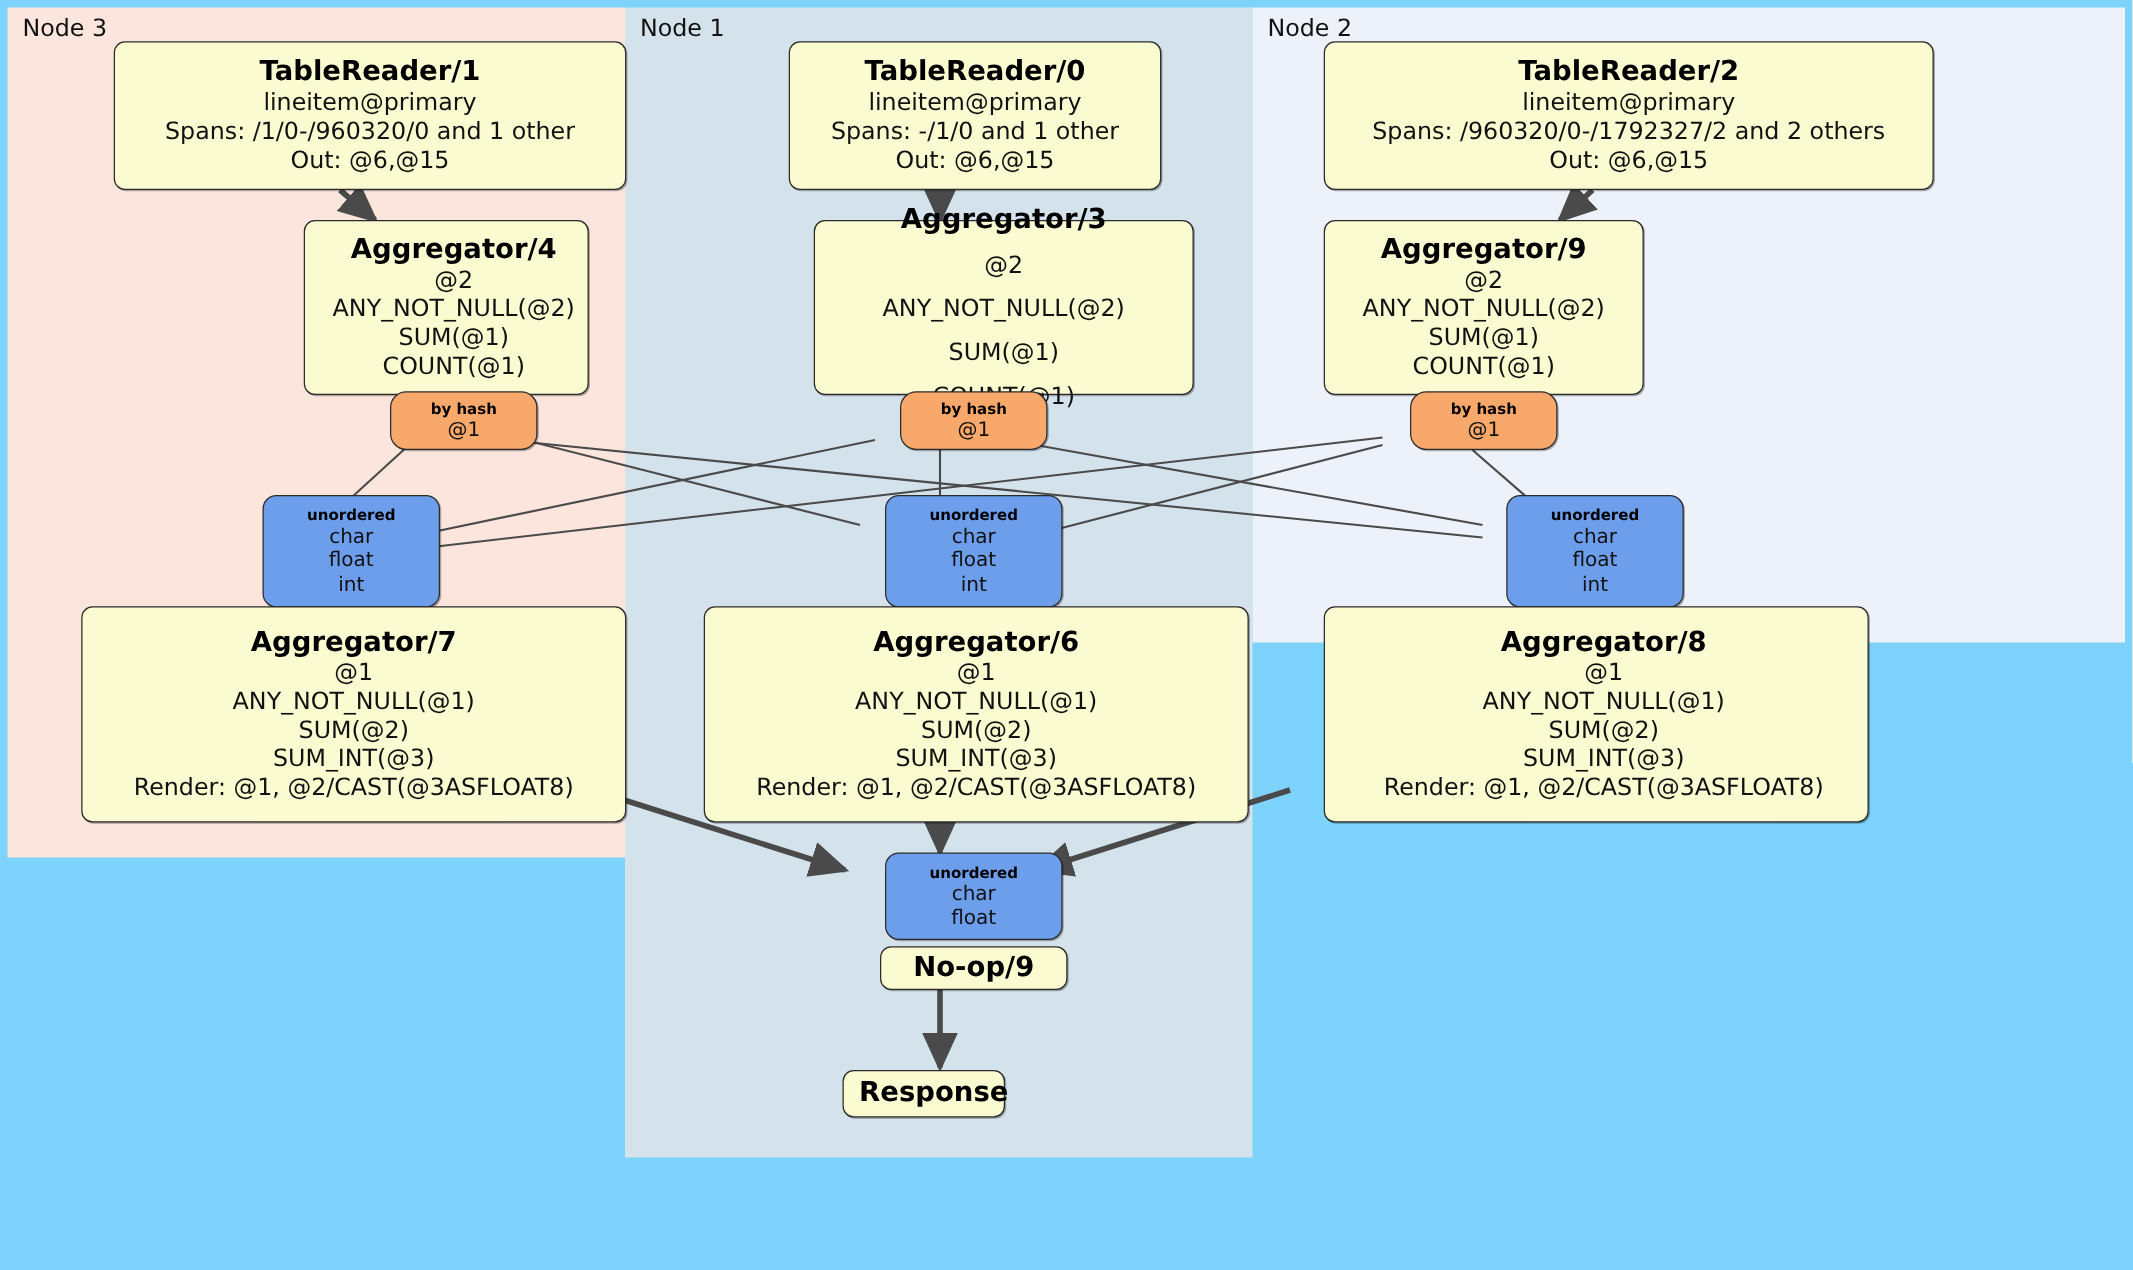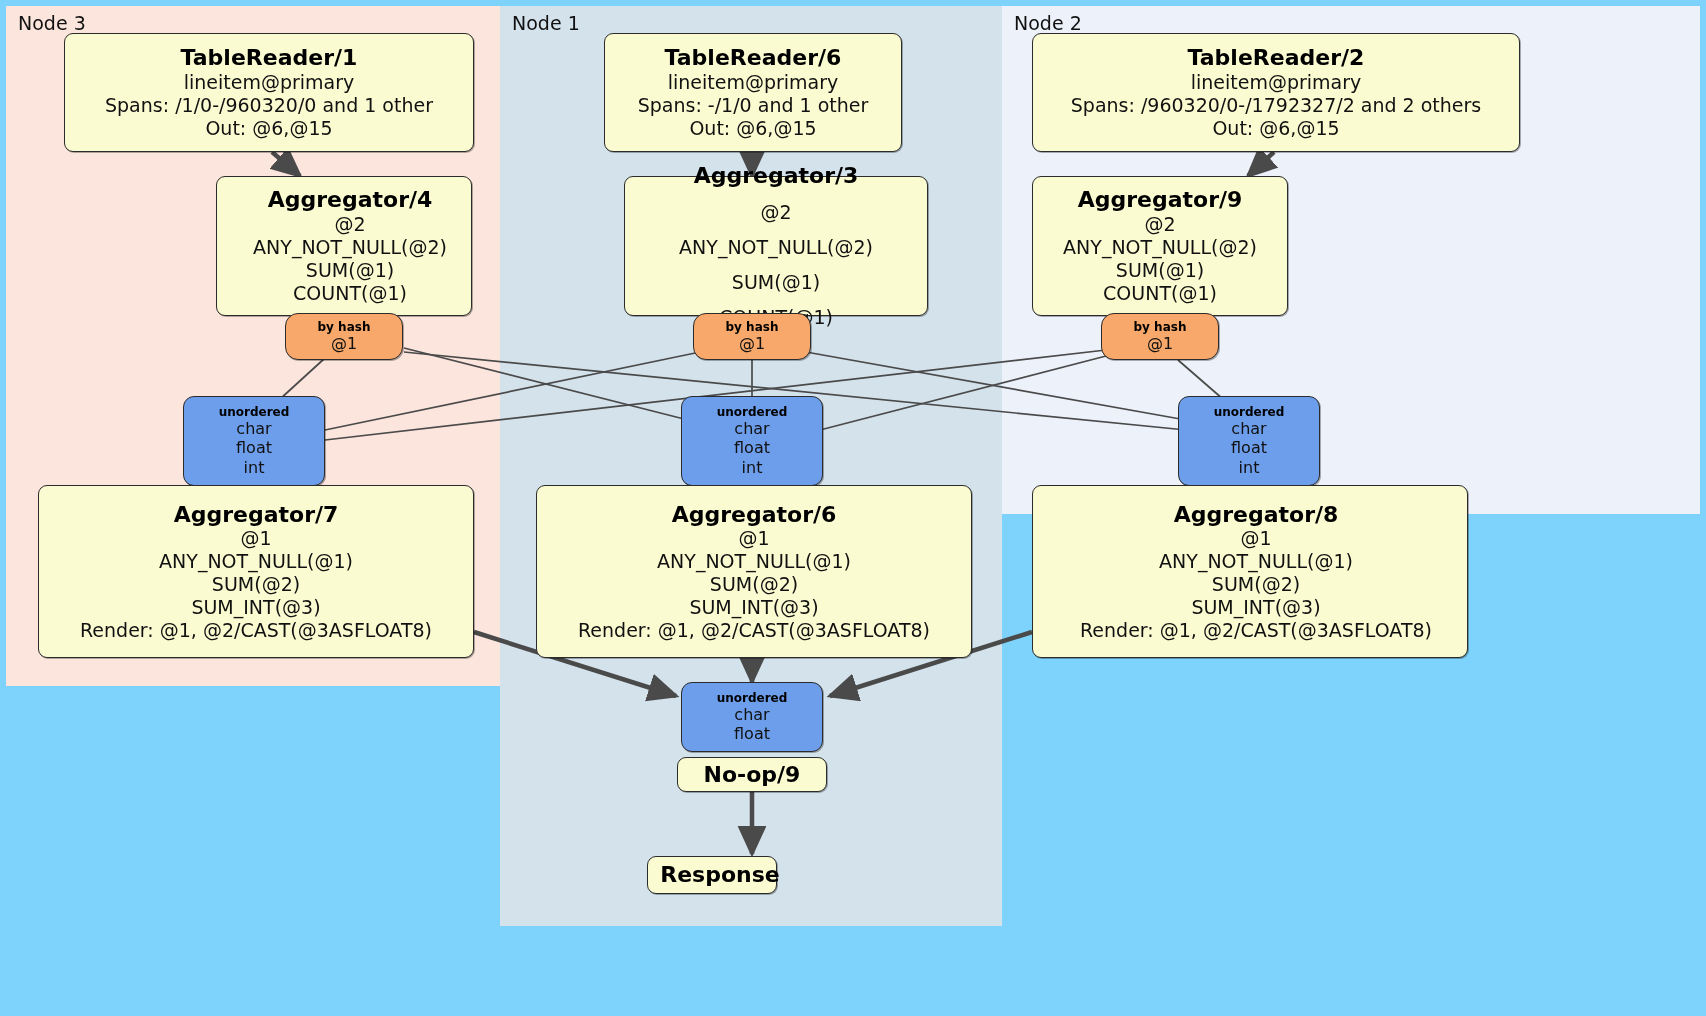--- a/index.html
+++ b/index.html
@@ -8,21 +8,21 @@
 
   
   .panel{position:absolute;box-sizing:border-box;}
   .panel-label{position:absolute;font-size:19px;color:#111;left:12px;top:6px;white-space:nowrap;}
 
   
   #edges{position:absolute;left:0;top:0;width:1706px;height:1016px;pointer-events:none;}
 
   
   .box{position:absolute;box-sizing:border-box;display:flex;flex-direction:column;
-       align-items:center;justify-content:center;text-align:center;}
+       align-items:center;justify-content:center;text-align:center;margin-left:27px;}
   .proc{background:#fbfbd1;border:1.6px solid #2b2b2b;border-radius:9px;
         box-shadow:1px 1px 0 rgba(0,0,0,.30);}
   .router{background:#f7a86a;border:1.6px solid #2b2b2b;border-radius:13px;
         box-shadow:1px 1px 0 rgba(0,0,0,.30);}
   .receiver{background:#6d9eeb;border:1.6px solid #2b2b2b;border-radius:11px;
         box-shadow:1px 1px 0 rgba(0,0,0,.30);}
   .title{font-weight:bold;font-size:22px;color:#000;line-height:1.18;}
   .title.sm{font-size:12px;}
   .line{font-size:19px;color:#111;line-height:1.20;white-space:nowrap;}
   .line.sm{font-size:16px;}
@@ -76,34 +76,34 @@
   </svg>
 
   <div class="box proc" style="left:64px;top:33px;width:410px;height:119px;">
     <div class="title">TableReader/1</div>
     <div class="line">lineitem@primary</div>
     <div class="line">Spans: /1/0-/960320/0 and 1 other</div>
     <div class="line">Out: @6,@15</div>
   </div>
 
   <div class="box proc" style="left:604px;top:33px;width:298px;height:119px;">
-    <div class="title">TableReader/6</div>
+    <div class="title">TableReader/0</div>
     <div class="line">lineitem@primary</div>
     <div class="line">Spans: -/1/0 and 1 other</div>
     <div class="line">Out: @6,@15</div>
   </div>
 
   <div class="box proc" style="left:1032px;top:33px;width:488px;height:119px;">
     <div class="title">TableReader/2</div>
     <div class="line">lineitem@primary</div>
     <div class="line">Spans: /960320/0-/1792327/2 and 2 others</div>
     <div class="line">Out: @6,@15</div>
   </div>
 
-  <div class="box proc" style="left:216px;top:176px;width:256px;height:140px;padding-left:12px;">
+  <div class="box proc" style="left:216px;top:176px;width:228px;height:140px;padding-left:12px;">
     <div class="title">Aggregator/4</div>
     <div class="line">@2</div>
     <div class="line">ANY_NOT_NULL(@2)</div>
     <div class="line">SUM(@1)</div>
     <div class="line">COUNT(@1)</div>
   </div>
 
   <div class="box proc" style="left:624px;top:176px;width:304px;height:140px;gap:12px;">
     <div class="title">Aggregator/3</div>
     <div class="line">@2</div>

